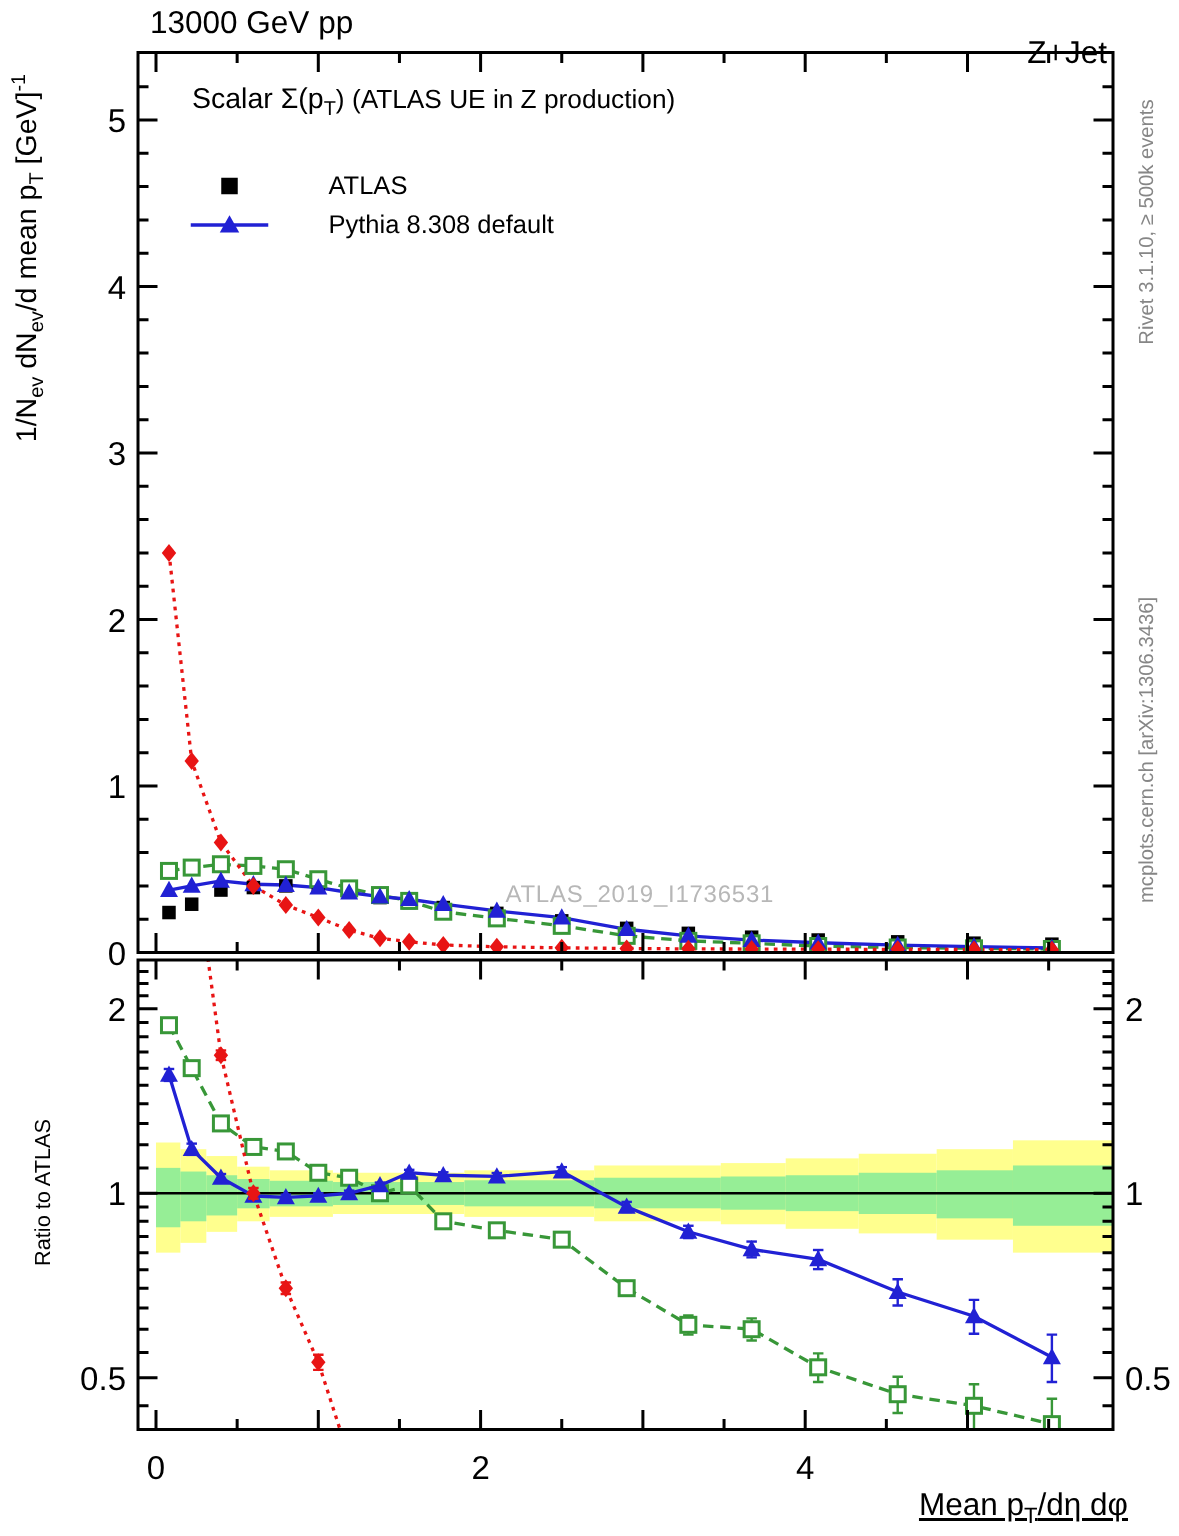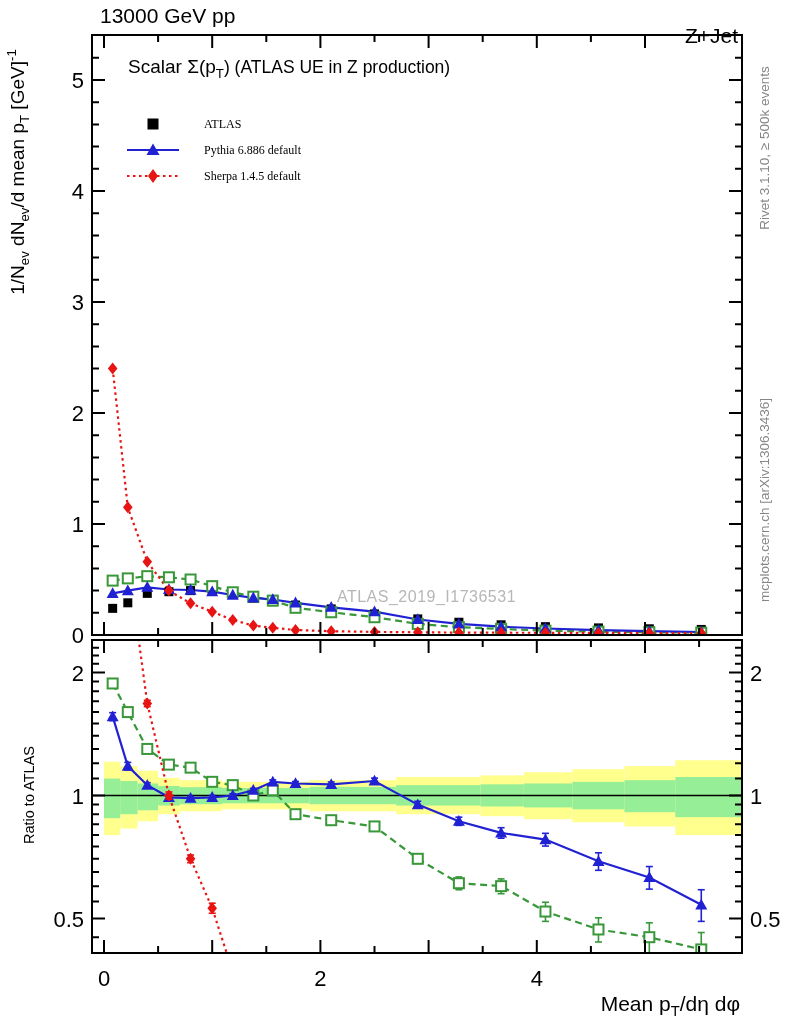--- a/index.html
+++ b/index.html
@@ -13,21 +13,21 @@
   sup.sm{font-size:70%;}
   .vert{transform:translate(-50%,-50%) rotate(-90deg);transform-origin:center;}
   .ylab{font-size:19px;}
   .ratlab{font-size:14.5px;}
   .side{font-size:13.5px;color:#868686;}
   .watermark{left:92px;top:588px;width:669px;text-align:center;font-size:16px;color:#b7b7b7;letter-spacing:0.5px;}
   .xlab{font-size:21px;}
   #legend{left:127px;top:111px;}
   .lrow{display:flex;align-items:center;height:26px;}
   .lswatch{width:52px;height:20px;flex:0 0 52px;}
-  .llabel{margin-left:25px;font-size:12px;font-family:Liberation Serif, serif;}
+  .llabel{margin-left:40px;font-size:17px;}
   #plot{position:absolute;left:0;top:0;}
   svg text{font-family:"Liberation Sans", sans-serif;}
 </style>
 </head>
 <body>
 
 <div id="page">
 
   <div class="abs watermark">ATLAS_2019_I1736531</div>
 
@@ -443,33 +443,26 @@
       <svg class="lswatch" viewBox="0 0 52 20">
         <rect x="20.5" y="4.5" width="11" height="11" fill="#000000"></rect>
       </svg>
       <span class="llabel">ATLAS</span>
     </div>
     <div class="lrow">
       <svg class="lswatch" viewBox="0 0 52 20">
         <line x1="0" y1="10" x2="52" y2="10" stroke="#2121d4" stroke-width="2.2"></line>
         <polygon points="26,3.5 32.5,15 19.5,15" fill="#2121d4"></polygon>
       </svg>
-      <span class="llabel">Pythia 6.886 default</span>
-    </div>
-    <div class="lrow">
-      <svg class="lswatch" viewBox="0 0 52 20">
-        <line x1="0" y1="10" x2="52" y2="10" stroke="#e81414" stroke-width="2.2" stroke-dasharray="2.5,3.5"></line>
-        <polygon points="26,3 31,10 26,17 21,10" fill="#e81414"></polygon>
-      </svg>
-      <span class="llabel">Sherpa 1.4.5 default</span>
+      <span class="llabel">Pythia 8.308 default</span>
     </div>
   </div>
 
   <div class="abs vert ylab" style="left:18px;top:172px;"><span>1/N</span><sub class="sm">ev</sub><span> dN</span><sub class="sm">ev</sub><span>/d mean p</span><sub class="sm">T</sub><span> [GeV]</span><sup class="sm">-1</sup></div>
 
   <div class="abs vert ratlab" style="left:29px;top:795px;">Ratio to ATLAS</div>
 
   <div class="abs vert side" style="left:764px;top:148px;">Rivet 3.1.10, ≥ 500k events</div>
   <div class="abs vert side" style="left:764px;top:500px;">mcplots.cern.ch [arXiv:1306.3436]</div>
 
-  <div class="abs xlab" style="right:46px;top:992px;"><span>Mean p</span><sub class="sm">T</sub><span>/dη dφ</span></div>
+  <div class="abs xlab" style="right:34px;top:992px;text-decoration:underline;"><span>Mean p</span><sub class="sm">T</sub><span>/dη dφ</span></div>
 
 </div>
 
 </body></html>

